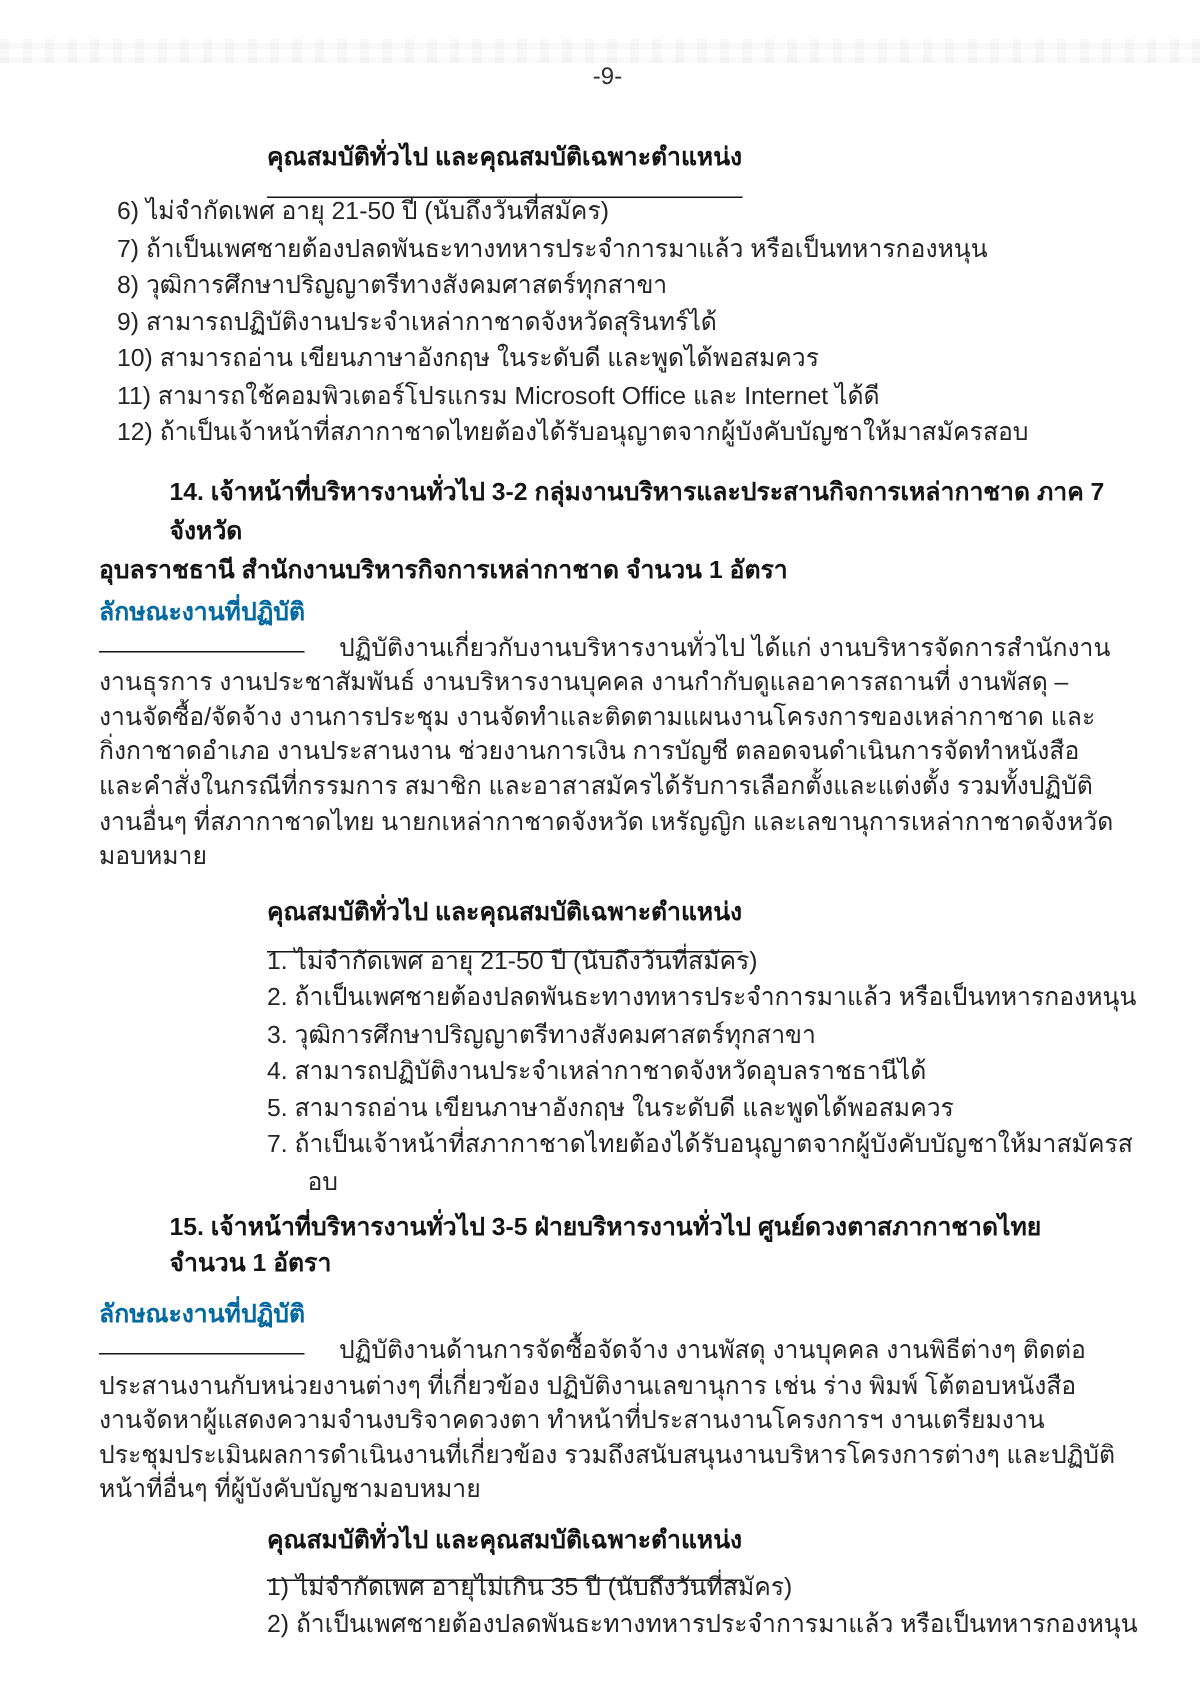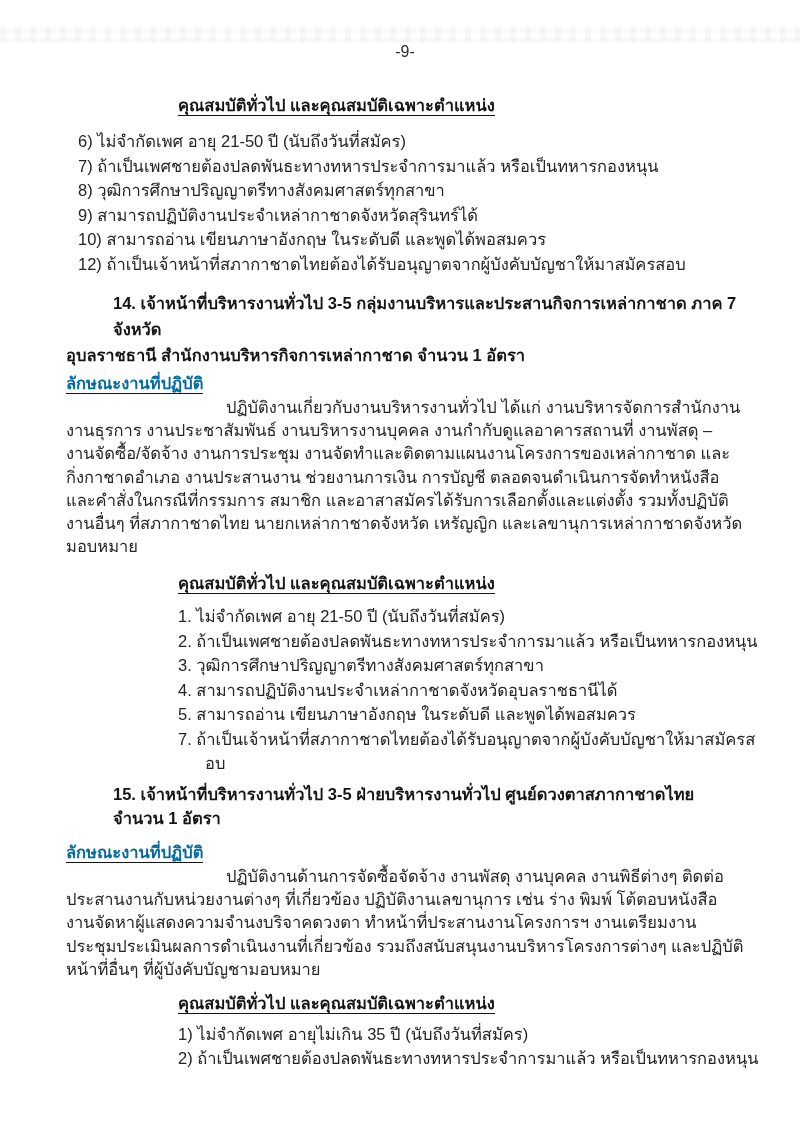--- a/index.html
+++ b/index.html
@@ -22,21 +22,21 @@
     left: 0; top: 26px;
     width: 100%; height: 16px;
     background-image:
       repeating-linear-gradient(90deg, rgba(130,130,130,0.055) 0 6px, transparent 6px 15px),
       repeating-linear-gradient(0deg, rgba(130,130,130,0.045) 0 4px, transparent 4px 9px);
     pointer-events: none;
   }
   .page-number { text-align: center; font-size: 16px; color: #2e2e2e; }
   .u {
     border-bottom: 1.6px solid #151515;
-    padding-bottom: 1px;
+    padding-bottom: 17px;
   }
   .qual-heading {
     font-weight: bold;
     color: #151515;
     margin-left: 112px;
     line-height: 24px;
   }
   .qh-1 { margin-top: 30px; }
   .qh-2 { margin-top: 13px; }
   .qh-3 { margin-top: 10px; }
@@ -81,25 +81,26 @@
 
   <div class="qual-heading qh-1">
     <span class="u">คุณสมบัติทั่วไป และคุณสมบัติเฉพาะตำแหน่ง</span>
   </div>
   <div class="qual-list ql-1">
     <div class="qual-item">6) ไม่จำกัดเพศ อายุ 21-50 ปี (นับถึงวันที่สมัคร)</div>
     <div class="qual-item">7) ถ้าเป็นเพศชายต้องปลดพันธะทางทหารประจำการมาแล้ว หรือเป็นทหารกองหนุน</div>
     <div class="qual-item">8) วุฒิการศึกษาปริญญาตรีทางสังคมศาสตร์ทุกสาขา</div>
     <div class="qual-item">9) สามารถปฏิบัติงานประจำเหล่ากาชาดจังหวัดสุรินทร์ได้</div>
     <div class="qual-item">10) สามารถอ่าน เขียนภาษาอังกฤษ ในระดับดี และพูดได้พอสมควร</div>
+    <div class="qual-item">11) สามารถใช้คอมพิวเตอร์โปรแกรม Microsoft Office และ Internet ได้ดี</div>
     <div class="qual-item">12) ถ้าเป็นเจ้าหน้าที่สภากาชาดไทยต้องได้รับอนุญาตจากผู้บังคับบัญชาให้มาสมัครสอบ</div>
   </div>
 
   <div class="pos-title pos-14-title">
-    <span class="first-line">14.  เจ้าหน้าที่บริหารงานทั่วไป 3-5 กลุ่มงานบริหารและประสานกิจการเหล่ากาชาด ภาค 7 จังหวัด</span>
+    <span class="first-line">14.  เจ้าหน้าที่บริหารงานทั่วไป 3-2 กลุ่มงานบริหารและประสานกิจการเหล่ากาชาด ภาค 7 จังหวัด</span>
     <span>อุบลราชธานี สำนักงานบริหารกิจการเหล่ากาชาด จำนวน 1 อัตรา</span>
   </div>
   <div class="duties-heading dh-14">
     <span class="u">ลักษณะงานที่ปฏิบัติ</span>
   </div>
   <div class="duties-para">ปฏิบัติงานเกี่ยวกับงานบริหารงานทั่วไป ได้แก่ งานบริหารจัดการสำนักงาน งานธุรการ งานประชาสัมพันธ์ งานบริหารงานบุคคล งานกำกับดูแลอาคารสถานที่ งานพัสดุ – งานจัดซื้อ/จัดจ้าง งานการประชุม งานจัดทำและติดตามแผนงานโครงการของเหล่ากาชาด และกิ่งกาชาดอำเภอ งานประสานงาน ช่วยงานการเงิน การบัญชี ตลอดจนดำเนินการจัดทำหนังสือและคำสั่งในกรณีที่กรรมการ สมาชิก และอาสาสมัครได้รับการเลือกตั้งและแต่งตั้ง รวมทั้งปฏิบัติงานอื่นๆ ที่สภากาชาดไทย นายกเหล่ากาชาดจังหวัด เหรัญญิก และเลขานุการเหล่ากาชาดจังหวัด มอบหมาย</div>
   <div class="qual-heading qh-2">
     <span class="u">คุณสมบัติทั่วไป และคุณสมบัติเฉพาะตำแหน่ง</span>
   </div>
   <div class="qual-list ql-2">

